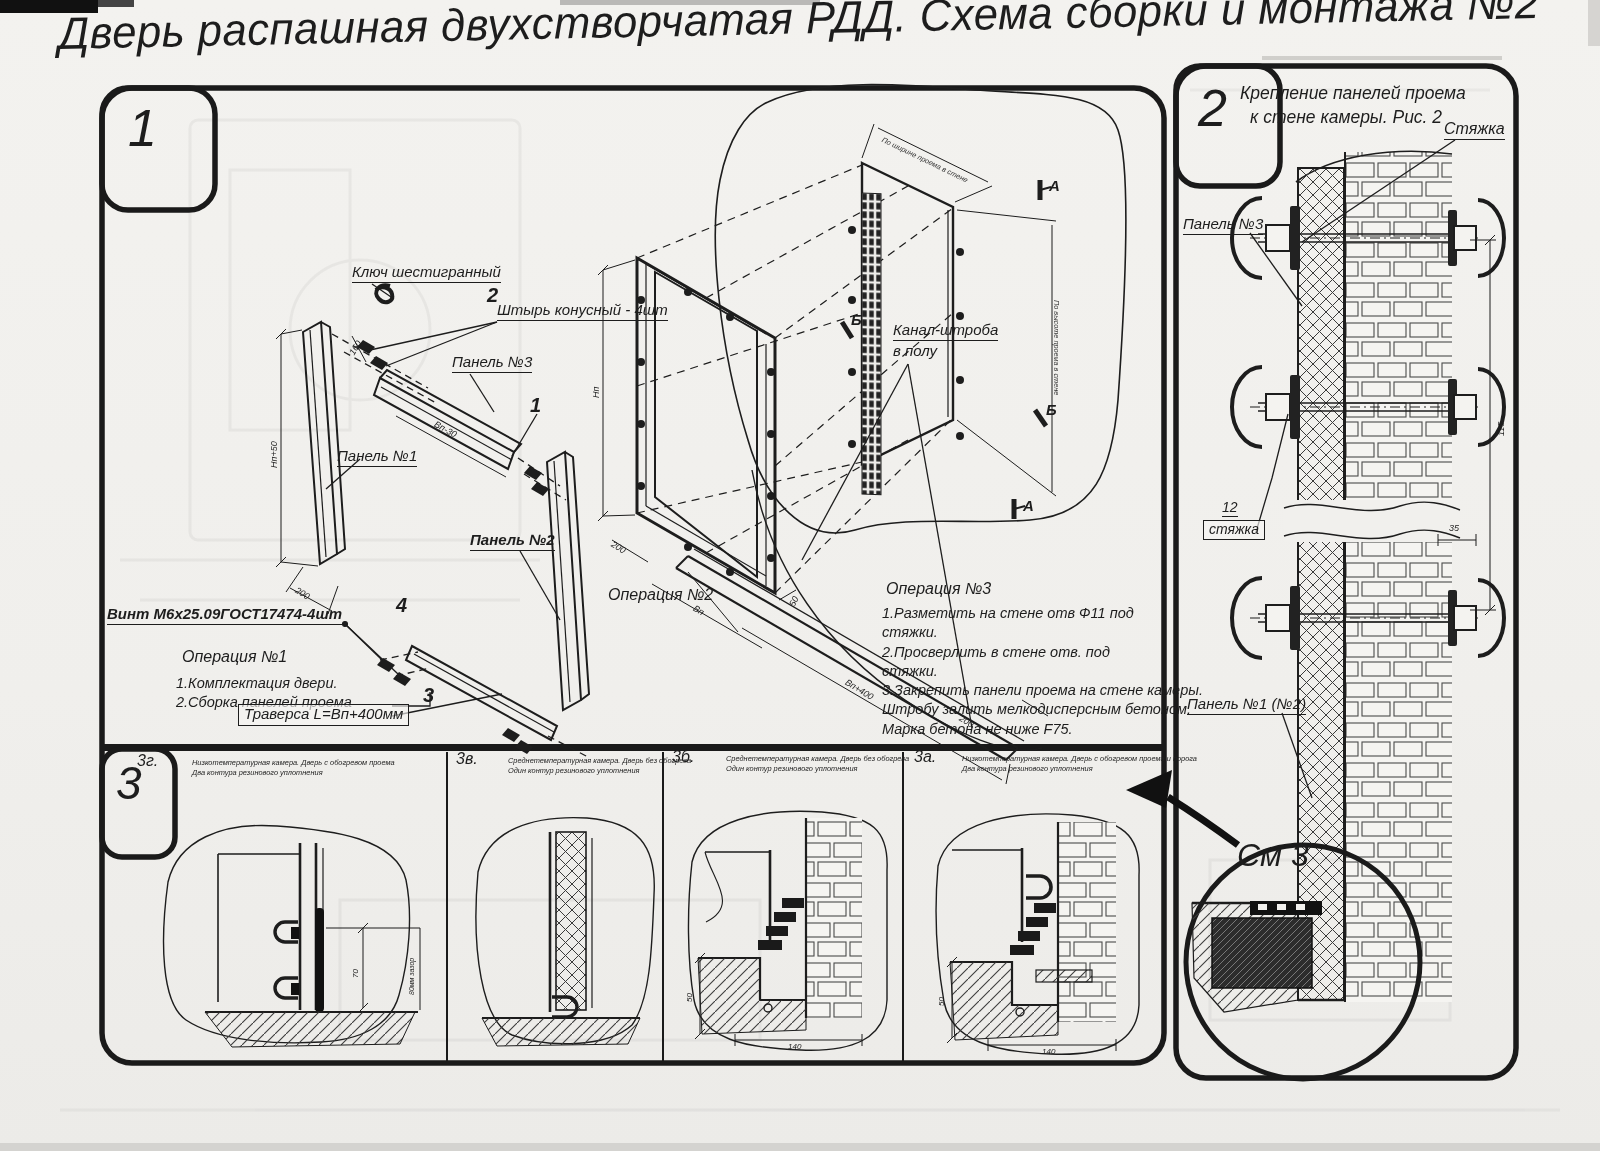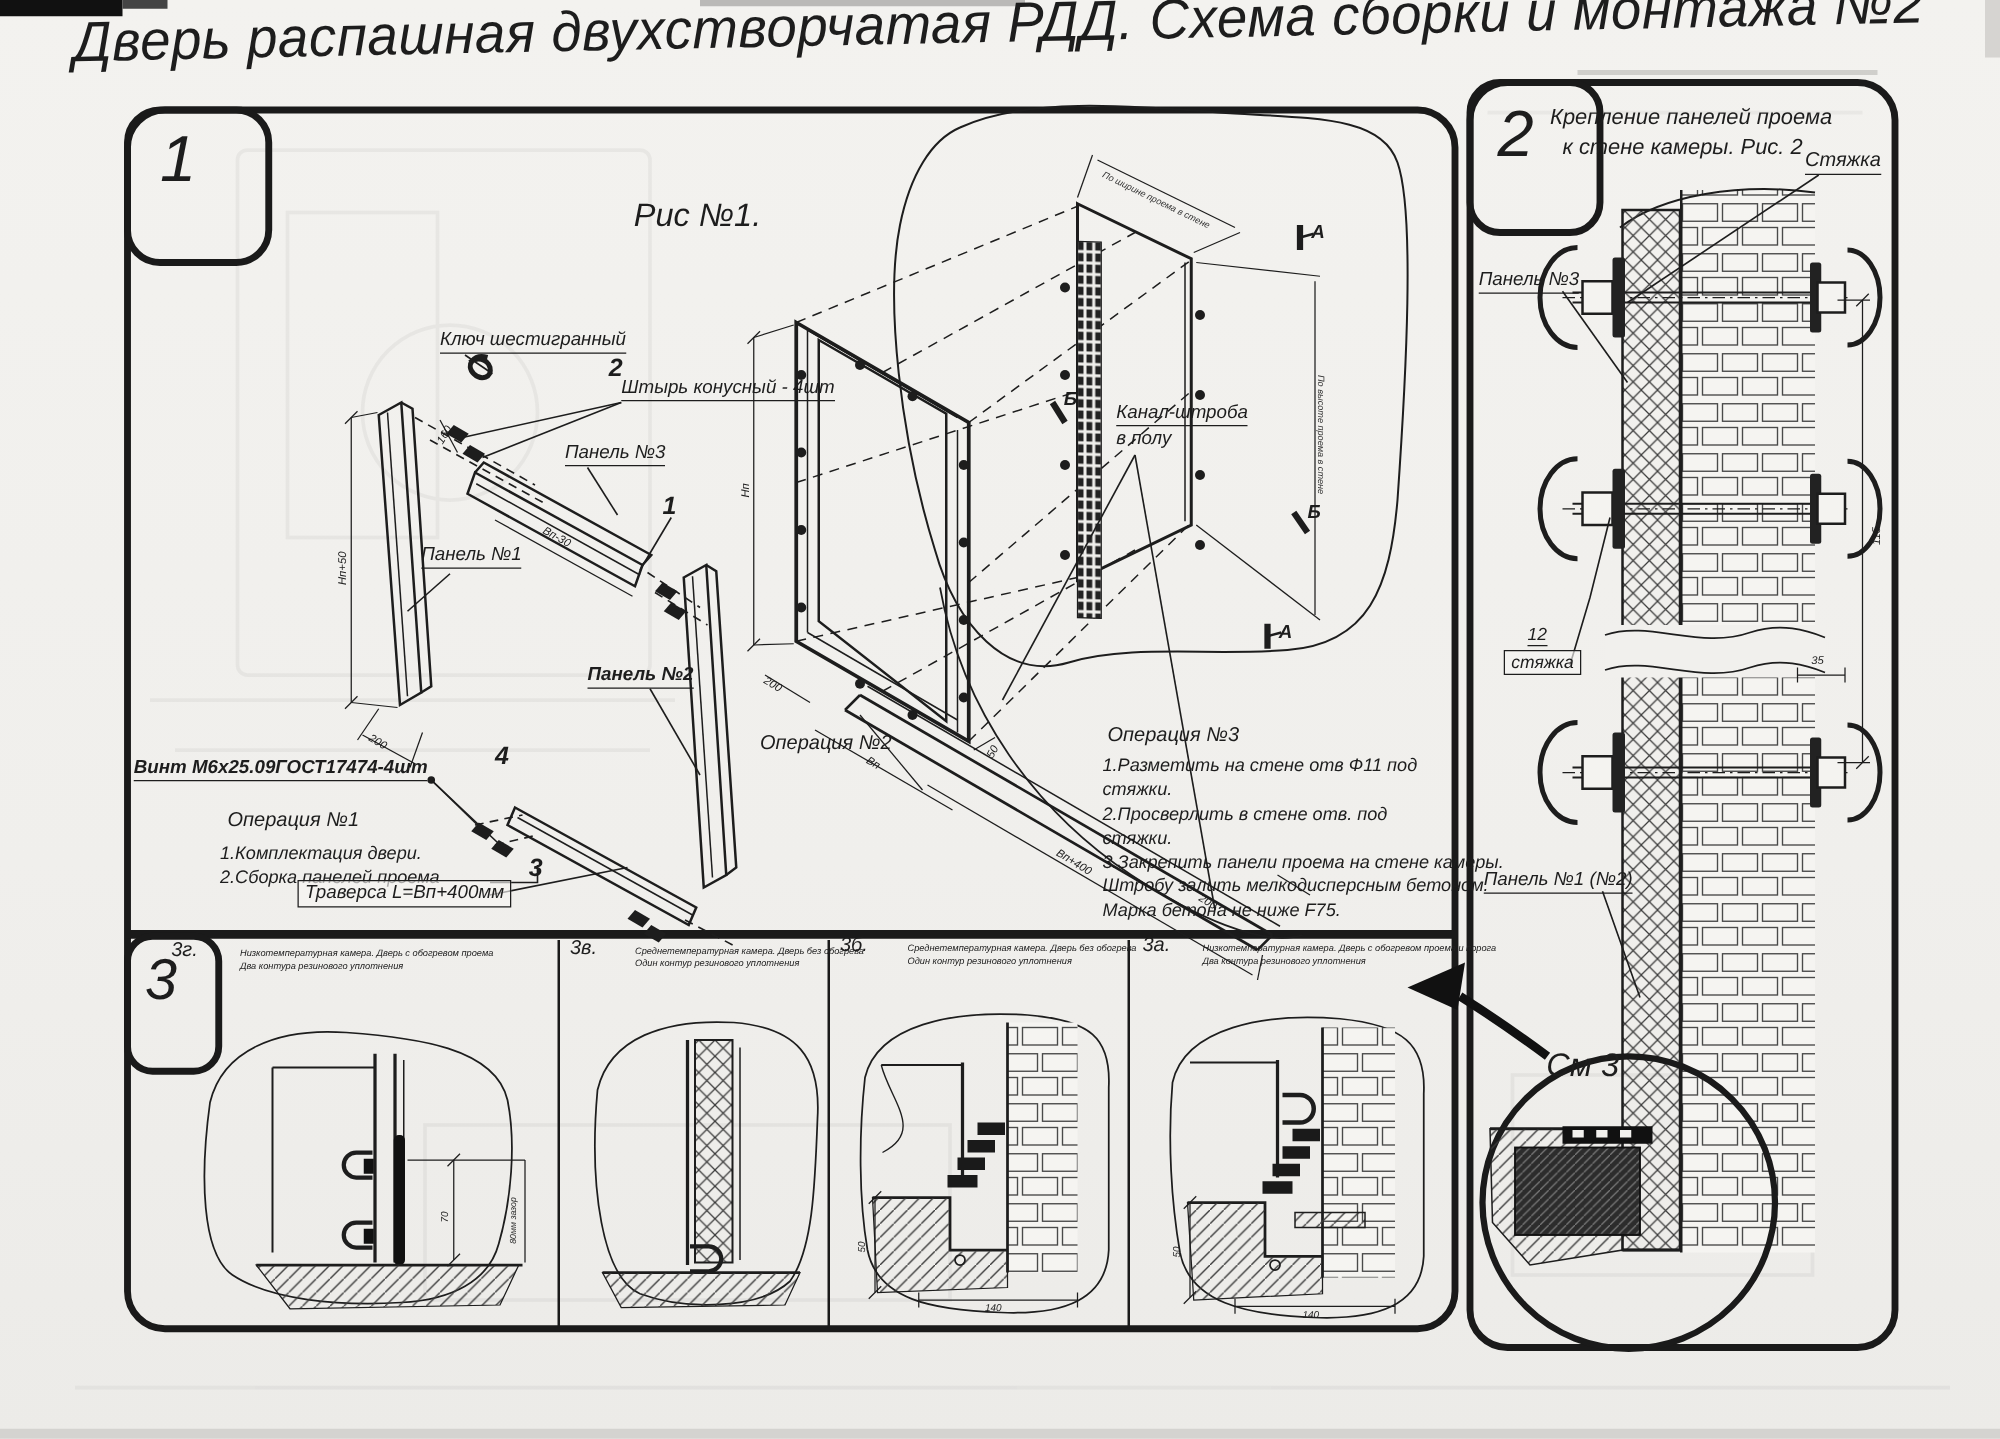--- a/index.html
+++ b/index.html
@@ -15,21 +15,21 @@
   .figtitle{font-size:26px;text-align:center;width:380px;white-space:nowrap;}
   .ops{font-size:14.5px;line-height:1.33;white-space:pre-line;}
   .opt{font-size:16px;}
   .dim{font-size:9px;transform-origin:left top;}
   .note{font-size:7.3px;transform-origin:left top;color:#333;}
   .vdesc{font-size:7.4px;line-height:1.35;white-space:pre-line;color:#222;width:260px;}
   .vid{font-size:16px;}
   .marker{font-size:15px;font-weight:bold;}
   #title{position:absolute;left:58px;top:8px;width:1530px;font-size:45px;
          letter-spacing:.5px;transform:rotate(-1.2deg) scaleX(.97);transform-origin:left top;}
-  .sm3{font-size:26px;}
+  .sm3{font-size:32px;}
 </style>
 </head>
 <body>
 
 <div id="page">
 
 <svg id="linework" width="1600" height="1151" viewBox="0 0 1600 1151">
   <defs>
     <pattern id="brick" width="64" height="40" patternUnits="userSpaceOnUse">
       <rect width="64" height="40" fill="#f5f4f1"></rect>
@@ -429,28 +429,27 @@
       <line x1="988" y1="1045" x2="1116" y2="1045"></line>
       <line x1="988" y1="1039" x2="988" y2="1051"></line>
       <line x1="1116" y1="1039" x2="1116" y2="1051"></line>
     </g>
   </g>
 </svg>
 
 <div id="title">Дверь распашная двухстворчатая РДД.  Схема сборки и монтажа №2</div>
 
 <div class="lbl tabnum" style="left:128px;top:100px;">1</div>
-<div class="lbl figtitle" style="left:368px;top:158px;">Рис №1.</div>
 
 <div class="lbl u" style="left:352px;top:264px;">Ключ шестигранный</div>
 <div class="lbl num" style="left:487px;top:284px;">2</div>
 <div class="lbl u" style="left:497px;top:302px;">Штырь конусный - 4шт</div>
 <div class="lbl u" style="left:452px;top:354px;">Панель №3</div>
 <div class="lbl num" style="left:530px;top:394px;">1</div>
-<div class="lbl u" style="left:337px;top:436px;">Панель №1</div>
+<div class="lbl u" style="left:337px;top:448px;">Панель №1</div>
 <div class="lbl u" style="left:470px;top:532px;font-weight:bold;">Панель №2</div>
 <div class="lbl num" style="left:396px;top:594px;">4</div>
 <div class="lbl u" style="left:107px;top:606px;font-weight:bold;">Винт М6х25.09ГОСТ17474-4шт</div>
 <div class="lbl opt" style="left:182px;top:648px;">Операция №1</div>
 <div class="lbl ops" style="left:176px;top:674px;">1.Комплектация двери.
 2.Сборка панелей проема</div>
 <div class="lbl num" style="left:423px;top:684px;">3</div>
 <div class="lbl box" style="left:238px;top:704px;">Траверса  L=Вп+400мм</div>
 <div class="lbl u" style="left:893px;top:322px;">Канал-штроба</div>
 <div class="lbl" style="left:893px;top:343px;">в полу</div>

